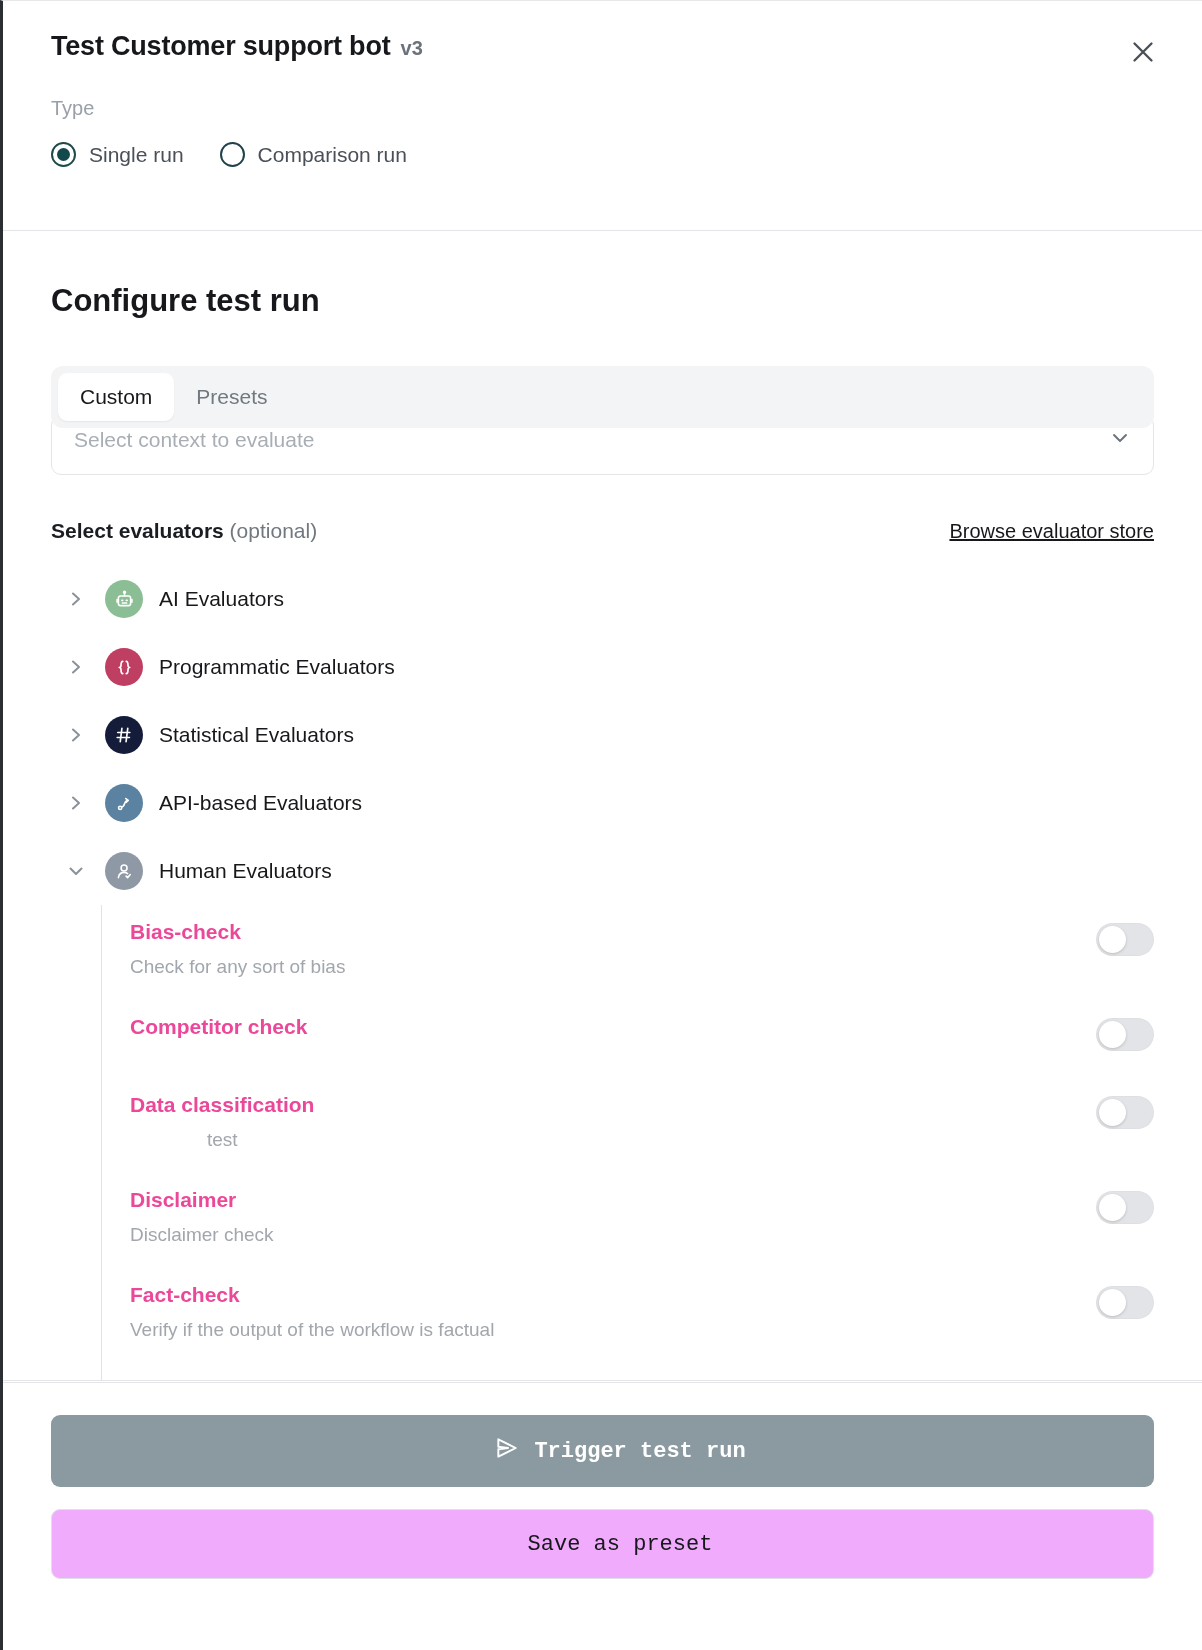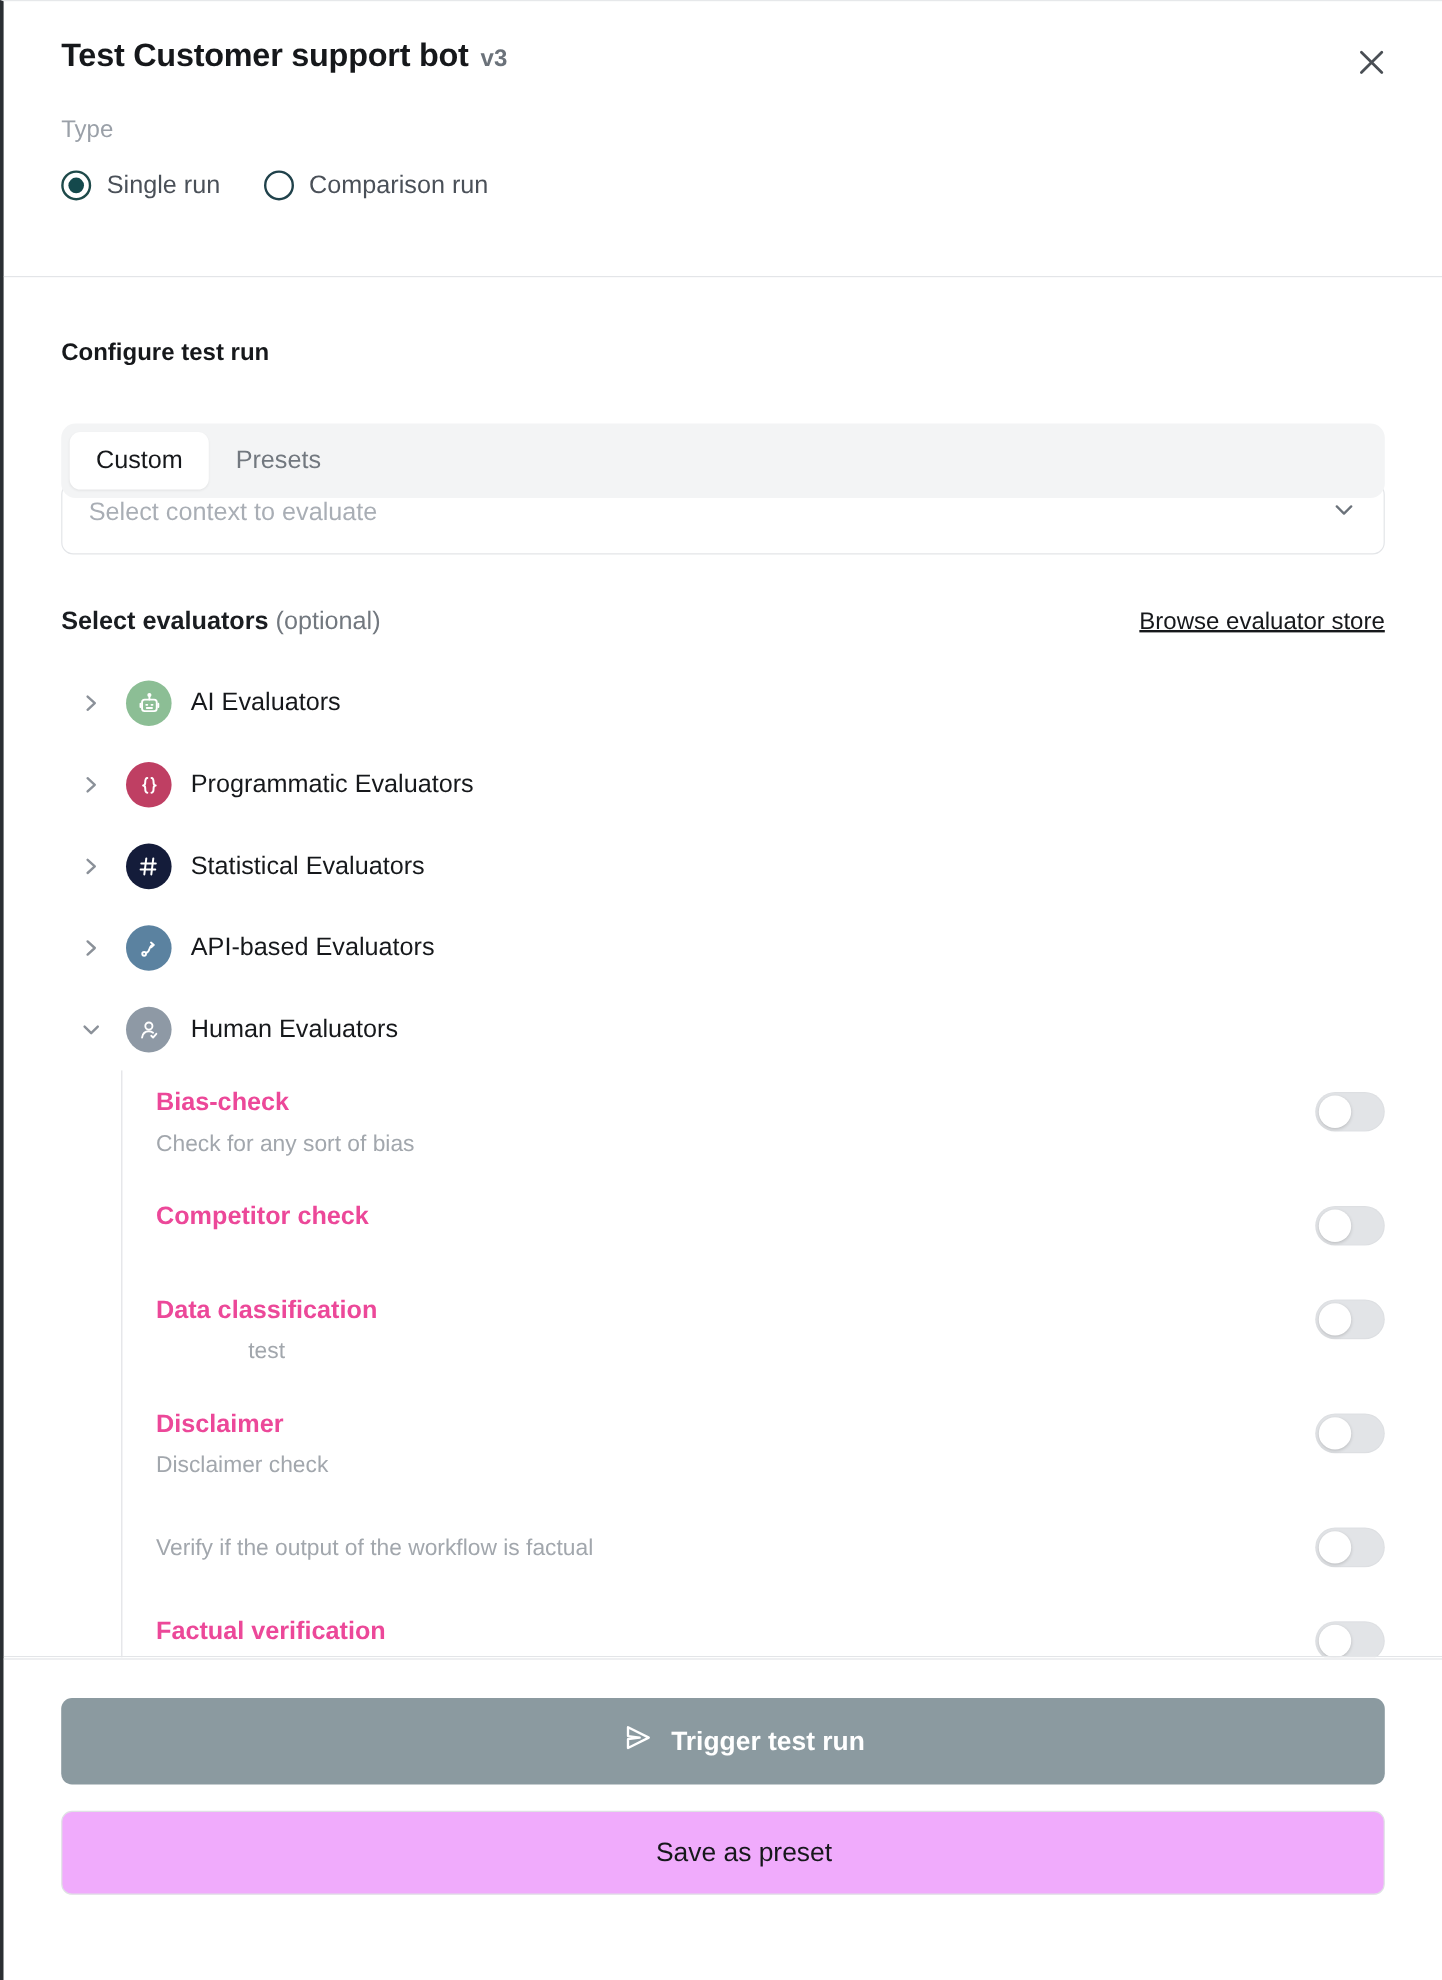--- a/index.html
+++ b/index.html
@@ -114,21 +114,21 @@
   
   .panel-body {
     position: relative;
     padding: 0 48px;
     height: 1150px;
     box-sizing: border-box;
     overflow: hidden;
   }
   .section-title {
     margin-top: 52px;
-    font-size: 20px;
+    font-size: 31px;
     font-weight: 700;
     color: #16181b;
   }
 
   
   .tab-strip {
     margin-top: 47px;
     background: #f3f4f5;
     border-radius: 12px;
     height: 62px;
@@ -314,21 +314,21 @@
     border-radius: 9px;
     font-size: 22px;
     font-weight: 700;
     display: flex;
     align-items: center;
     justify-content: center;
     gap: 14px;
     cursor: pointer;
     box-sizing: border-box;
     border: none;
-    font-family: Liberation Sans, sans-serif;
+    font-family: Liberation Mono, monospace;
     padding-left: 41px;
   }
   .btn-primary {
     background: #8b9aa0;
     color: #ffffff;
   }
   .btn-secondary {
     margin-top: 22px;
     background: #f0abfc;
     color: #16181b;
@@ -516,20 +516,21 @@
             <div class="eval-name">Disclaimer</div>
             <div class="eval-desc">Disclaimer check</div>
           </div>
           <div class="toggle">
               <span class="knob"></span>
             </div>
         </div>
 
         <div class="eval-item">
           <div class="eval-item-texts">
+            <div class="eval-name">Fact-check</div>
             <div class="eval-desc">Verify if the output of the workflow is factual</div>
           </div>
           <div class="toggle">
               <span class="knob"></span>
             </div>
         </div>
 
         <div class="eval-item">
           <div class="eval-item-texts">
             <div class="eval-name">Factual verification</div>

